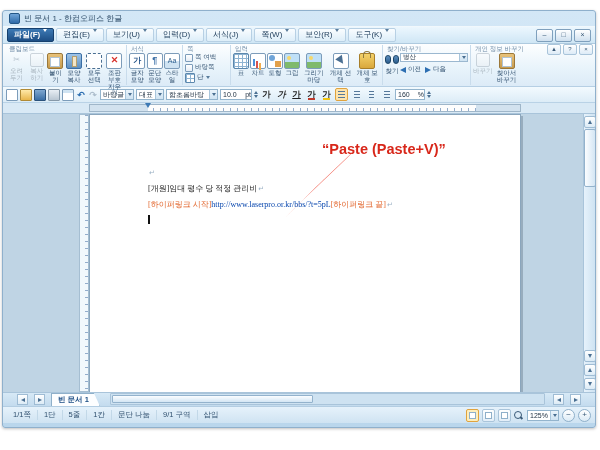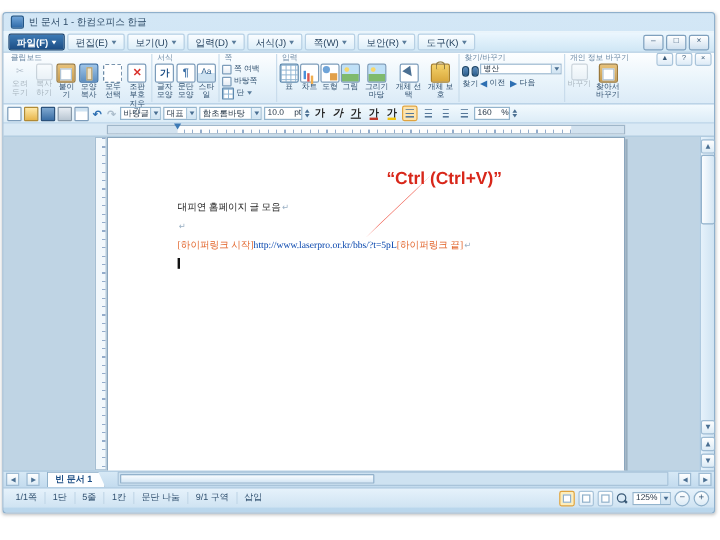--- a/index.html
+++ b/index.html
@@ -7,21 +7,21 @@
     font-family:"Liberation Sans",sans-serif;-webkit-font-smoothing:antialiased}
   .win{position:absolute;left:2px;top:10px;width:594px;height:418px;
     background:linear-gradient(#d3e7f6,#b9d6ec);border:1px solid #8fb0cc;border-radius:3px;
     display:flex;flex-direction:column;box-shadow:0 1px 3px rgba(0,0,0,.25);box-sizing:border-box}
   
   .titlebar{height:15px;display:flex;align-items:center;gap:4px;padding:0 6px;font-size:8px;color:#2e4c68}
   .appicon{width:9px;height:9px;border-radius:2px;background:linear-gradient(#6fa4d8,#2f6aa8);border:1px solid #235687;flex:0 0 auto}
   
   .menubar{height:16px;display:flex;align-items:center;gap:2px;padding:0 4px;
     background:linear-gradient(#ecf7fe,#cfe6f5);border-top:1px solid rgba(255,255,255,.7);border-bottom:1px solid #aecadf;font-size:8px;color:#1e3c5a}
-  .mitem{height:12px;display:flex;align-items:center;gap:3px;padding:0 6px;border:1px solid #b7d0e4;border-radius:2px;
+  .mitem{height:12px;display:flex;gap:3px;padding:0 6px;border:1px solid #b7d0e4;border-radius:2px;
     background:linear-gradient(#fafdff,#ddeef9);cursor:default}
   .mitem.active{background:linear-gradient(#3d7ab5,#1d4e85);border-color:#16406e;color:#fff;font-weight:bold}
   .caret{width:0;height:0;border-left:2.5px solid transparent;border-right:2.5px solid transparent;border-top:3px solid #5a7d9c}
   .mitem.active .caret{border-top-color:#fff}
   .wbtns{margin-left:auto;display:flex;gap:2px}
   .wbtn{width:15px;height:11px;border:1px solid #7fa0bd;border-radius:2px;background:linear-gradient(#ffffff,#cfe0ef);
     font-size:7px;line-height:9px;text-align:center;color:#3a5a78}
   
   .ribbon{height:40px;background:linear-gradient(#fdfeff,#e9f4fb 55%,#dcebf7);border-bottom:1px solid #b6cfe4;display:flex;padding:1px 2px;position:relative}
   .rgroup{display:flex;flex-direction:column;border-right:1px solid #c9dcec;padding:0 2px;box-sizing:border-box}
@@ -112,21 +112,21 @@
   .ann2{position:absolute;left:319px;top:27px;font-size:14.5px;font-weight:bold;color:#d8271a;white-space:nowrap}
   .arrow{position:absolute;left:270px;top:28px}
   
   .vscroll{width:12px;background:linear-gradient(90deg,#e6f2fb,#cfe3f2);border-left:1px solid #a9c4da;display:flex;flex-direction:column;align-items:center;padding:1px 0;box-sizing:border-box}
   .sbtn{width:10px;height:10px;border:1px solid #9fbcd4;border-radius:2px;background:linear-gradient(#fff,#dcebf6);display:flex;align-items:center;justify-content:center;margin:1px 0}
   .sbtn i{width:0;height:0;border-left:2.5px solid transparent;border-right:2.5px solid transparent}
   .sbtn .up{border-bottom:4px solid #4a6f92}.sbtn .dn{border-top:4px solid #4a6f92}
   .thumbv{width:10px;height:56px;border:1px solid #93b2cc;border-radius:2px;background:linear-gradient(90deg,#fbfdff,#d4e6f4)}
   .vspace{flex:1}
   
-  .tabrow{height:13px;display:flex;align-items:flex-end;background:linear-gradient(#d7e9f6,#c3dbee);border-top:1px solid #a9c4da;padding:0 2px;gap:6px;font-size:7.5px}
+  .tabrow{height:13px;display:flex;align-items:flex-end;background:linear-gradient(#d7e9f6,#c3dbee);border-top:1px solid #a9c4da;padding:0 14px;gap:6px;font-size:7.5px}
   .tnav{width:9px;height:9px;border:1px solid #9fbcd4;background:linear-gradient(#fff,#dcebf6);display:flex;align-items:center;justify-content:center;margin-bottom:1px}
   .tnav i{width:0;height:0;border-top:2.5px solid transparent;border-bottom:2.5px solid transparent}
   .tnav .l{border-right:4px solid #4a6f92}.tnav .r{border-left:4px solid #4a6f92}
   .doctab{height:12px;padding:0 10px 0 6px;background:#fdfeff;border:1px solid #8fb0ca;border-bottom:none;color:#1d4e85;font-weight:bold;
     display:flex;align-items:center;clip-path:polygon(0 0,calc(100% - 6px) 0,100% 100%,0 100%)}
   .hscroll{flex:1;height:10px;margin:0 2px 1px 4px;background:#cee2f1;border:1px solid #a9c4da;position:relative;border-radius:1px}
   .thumbh{position:absolute;left:1px;top:1px;bottom:1px;width:46%;background:linear-gradient(#fbfdff,#d4e6f4);border:1px solid #93b2cc;border-radius:1px}
   
   .status{height:16px;background:linear-gradient(#e6f2fb,#cfe3f2);border-top:1px solid #b3cde2;display:flex;align-items:center;font-size:7.5px;color:#2f4f6e;padding:0 4px}
   .sitem{padding:0 6px;white-space:nowrap}
@@ -421,27 +421,27 @@
     <div class="ruler">
       <div class="rband"></div>
       <div class="rmark"></div>
     </div>
 
     <div class="docwrap">
       <div class="docarea">
         <div class="vruler"></div>
         <div class="page">
           <div class="textblock">
-            <div><span>대피연 홈페이지 글 모음</span><span class="eol">↵</span></div>
             <div><span class="eol">↵</span></div>
+            <div><span>[개원]임대 평수 당 적정 관리비</span><span class="eol">↵</span></div>
             <div><span class="hmark">[하이퍼링크 시작]</span><span class="link">http://www.laserpro.or.kr/bbs/?t=5pL</span><span class="hmark">[하이퍼링크 끝]</span><span class="eol">↵</span></div>
             <div><span class="caretbar"></span></div>
           </div>
         </div>
-        <div class="ann2">“Ctrl (Ctrl+V)”</div>
+        <div class="ann2">“Paste (Paste+V)”</div>
         <svg class="arrow" width="95" height="78" viewBox="0 0 120 110">
           <polygon points="114,6 54,63 66,51 10,107 24,93 36,81 96,24" fill="#ee4a3a"></polygon>
         </svg>
       </div>
       <div class="vscroll">
         <div class="sbtn">
             <i class="up"></i>
           </div>
         <div class="thumbv"></div>
         <div class="vspace"></div>

